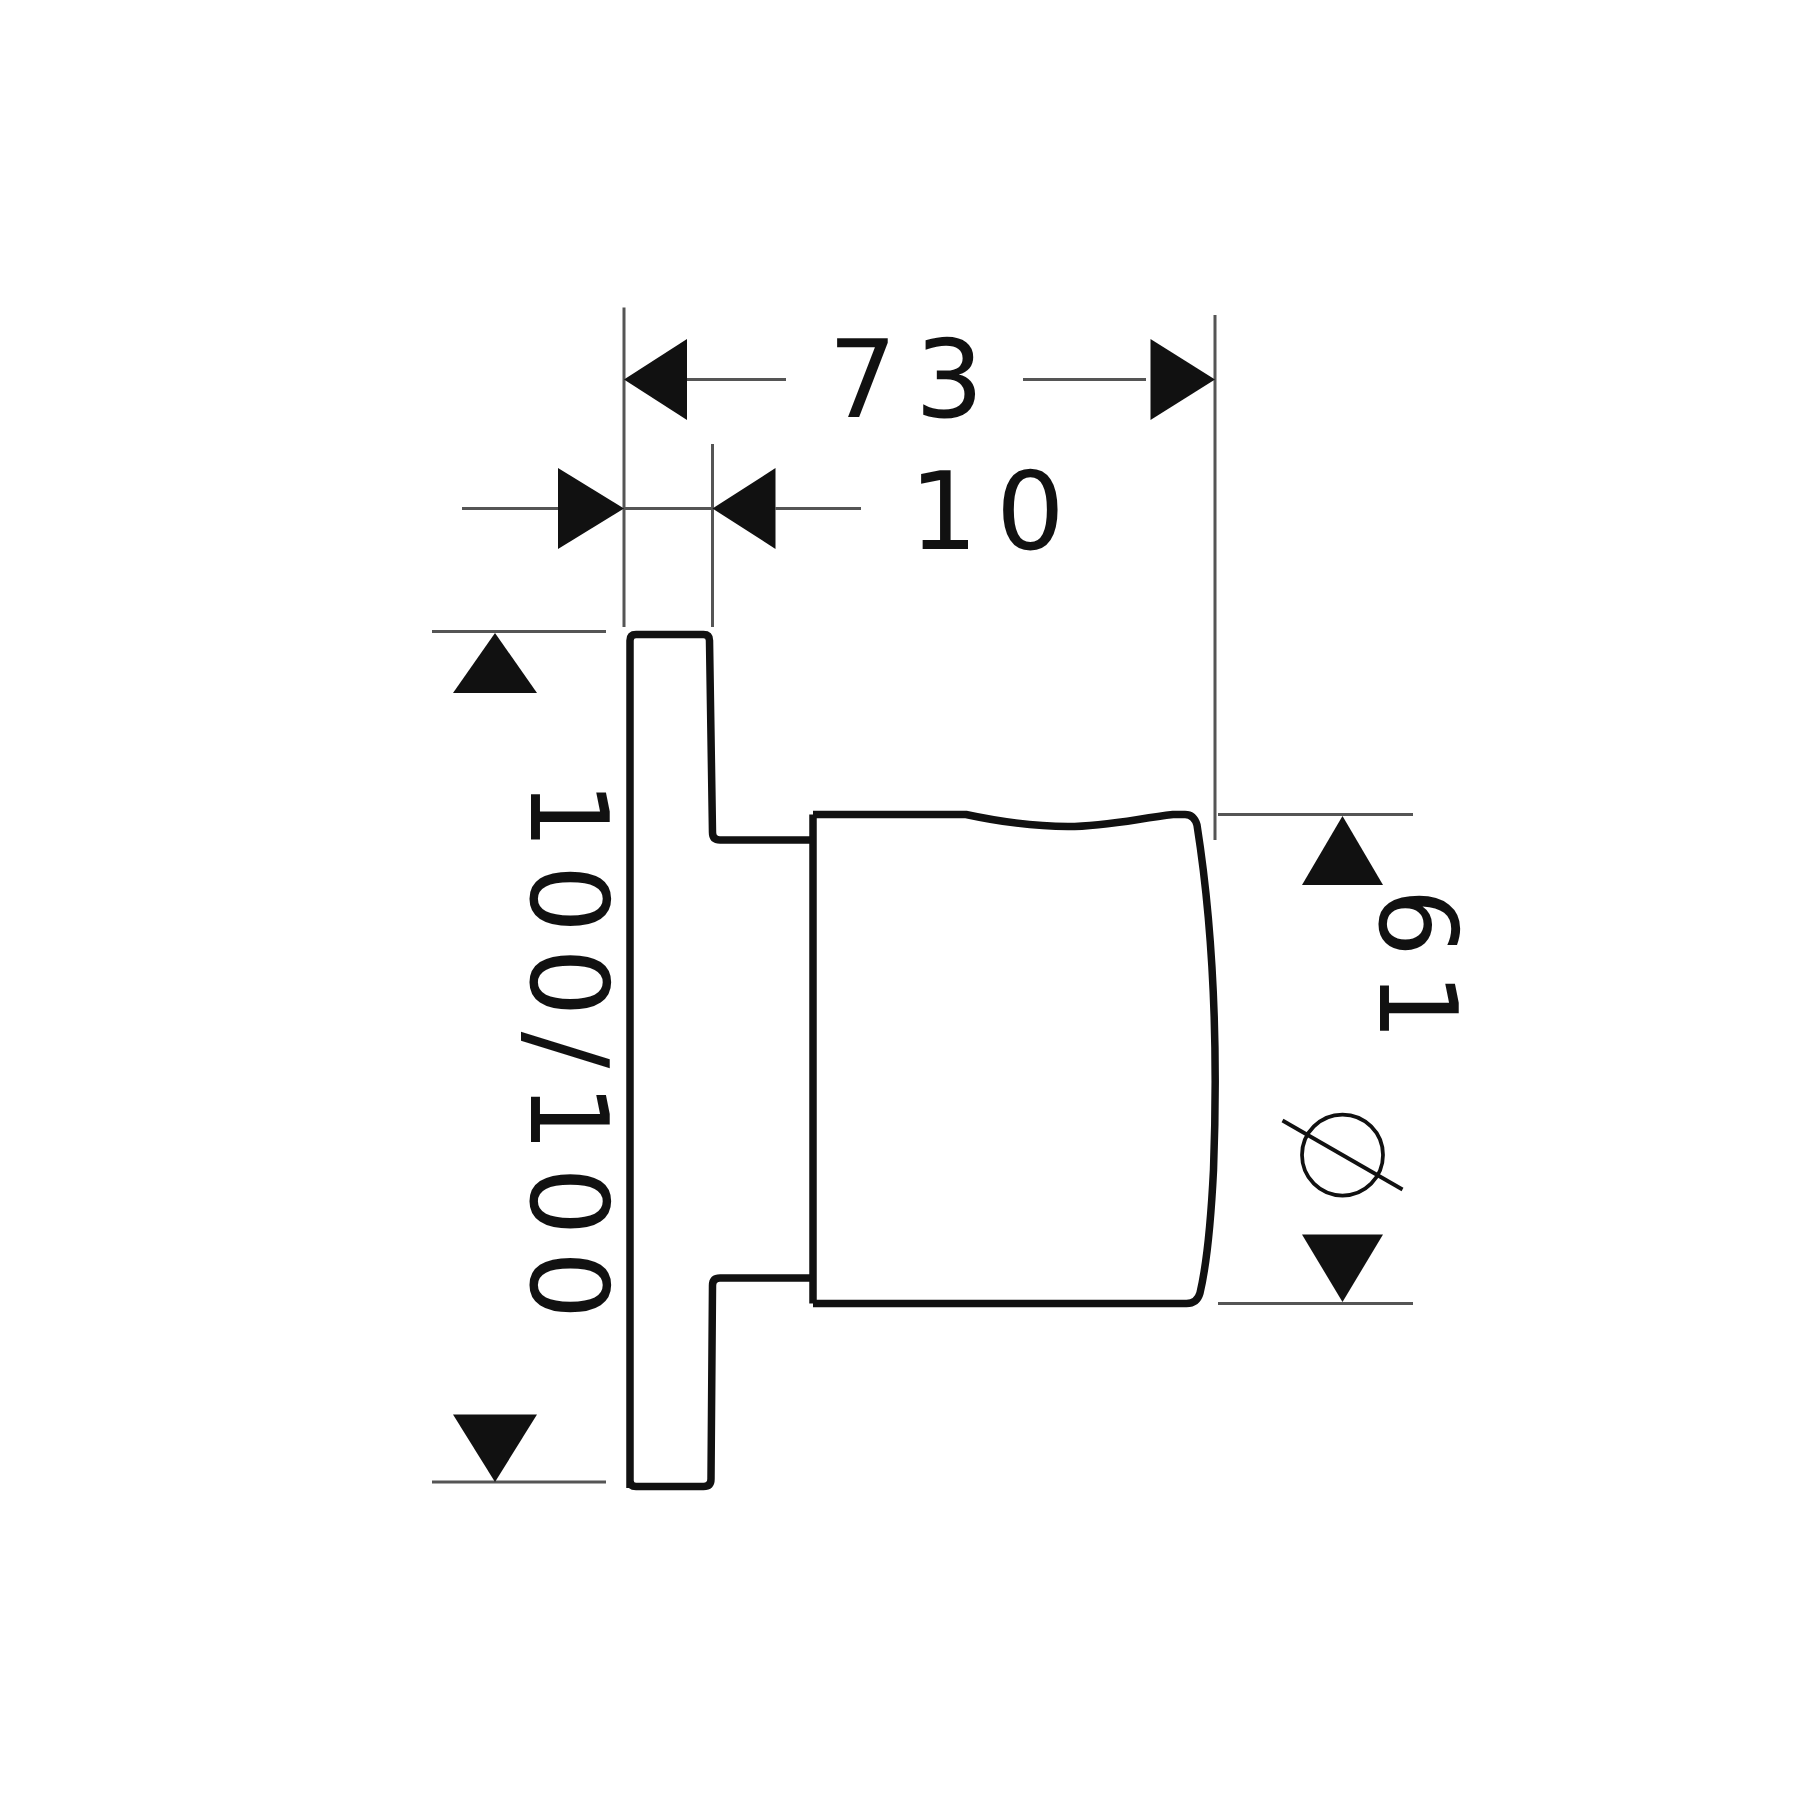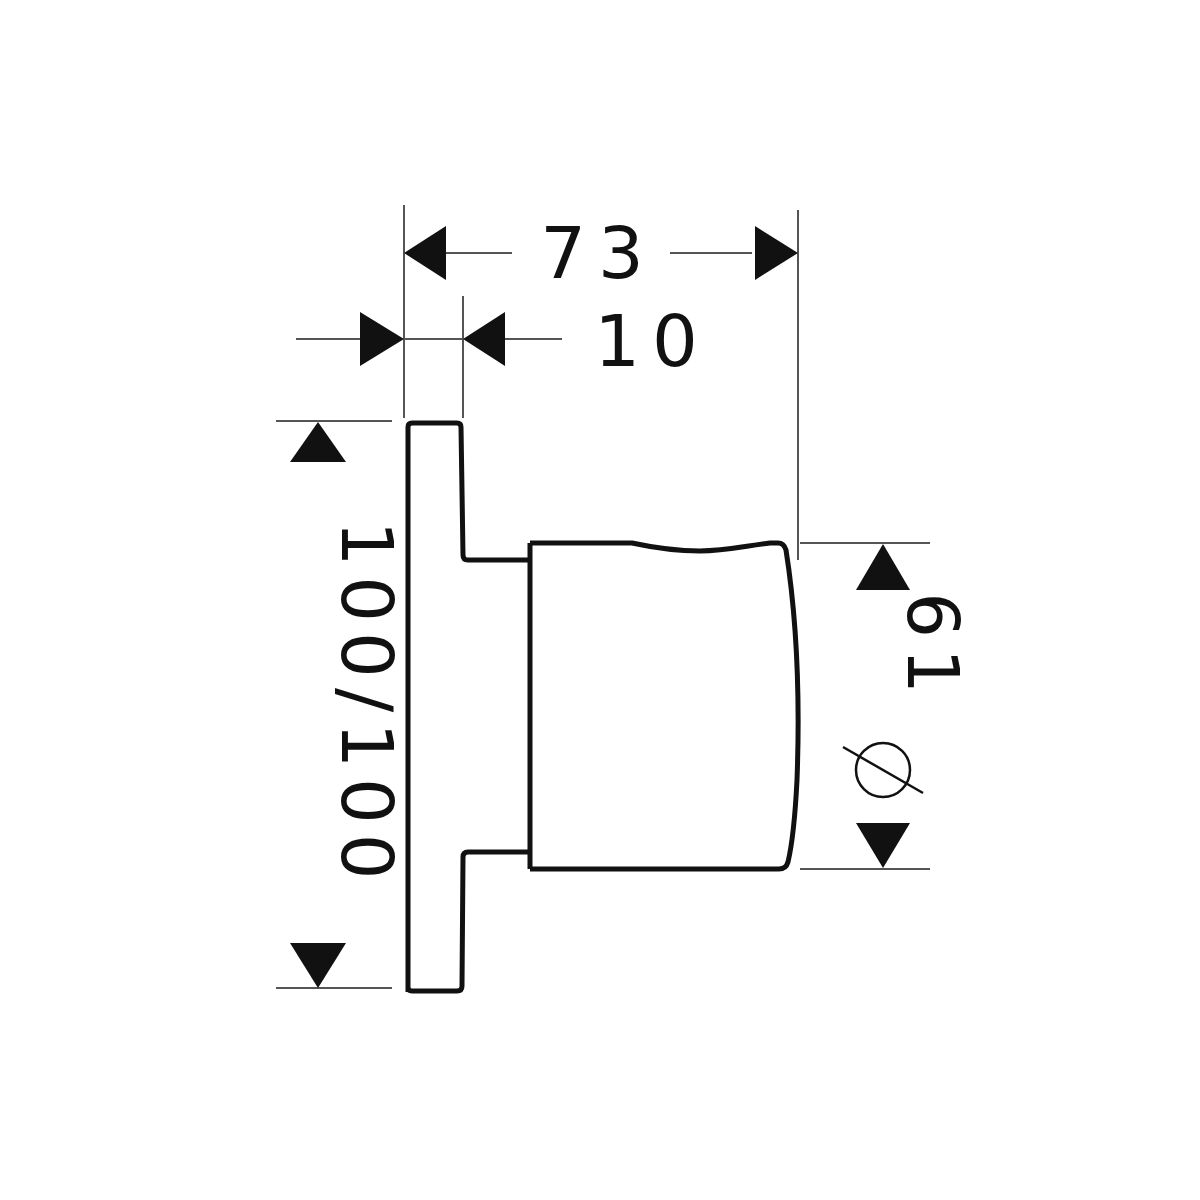--- a/index.html
+++ b/index.html
@@ -1,17 +1,17 @@
 <!DOCTYPE html>
 <html><head>
   <meta charset="utf-8">
   <style>
     html, body { margin: 0; padding: 0; background: #ffffff; }
     body { width: 1200px; height: 1200px; overflow: hidden; }
-    .canvas { position: absolute; left: 0; top: 0; width: 1184px; height: 1200px; }
+    .canvas { position: absolute; left: 12px; top: 0; width: 1184px; height: 1200px; }
     svg { display: block; }
     .dimtext { font-family: "DejaVu Sans", sans-serif; fill: #111111; }
   </style>
 </head>
 <body>
 
 <div class="canvas">
   <svg width="1200" height="1200" viewBox="0 0 1200 1200">
 
     <g fill="none" stroke="#111111" stroke-width="5" stroke-linejoin="round">

